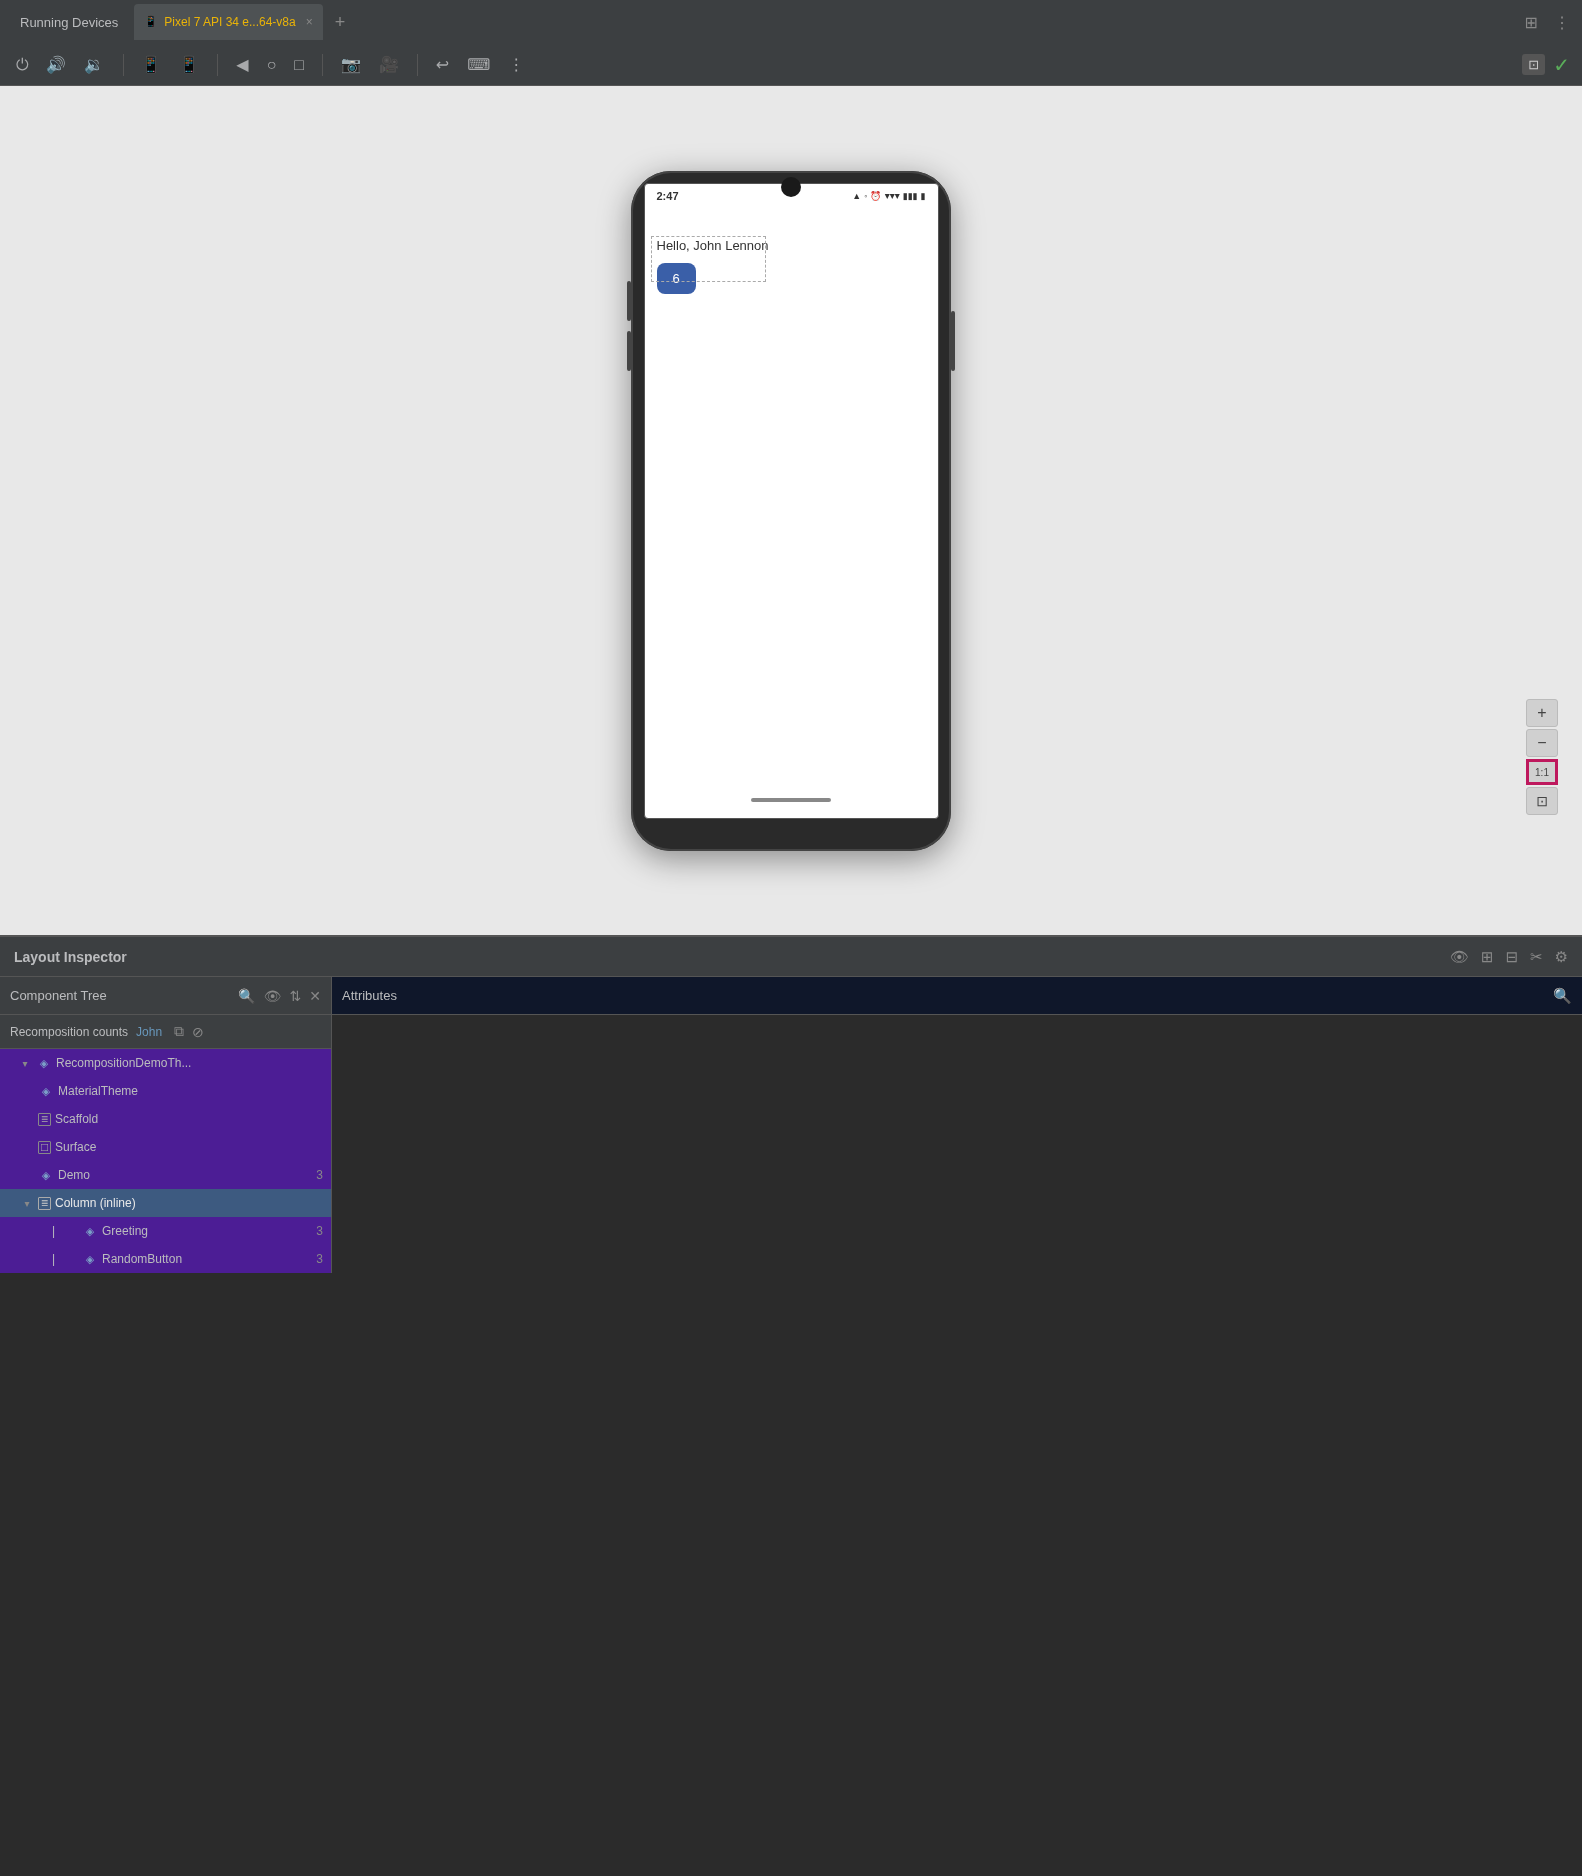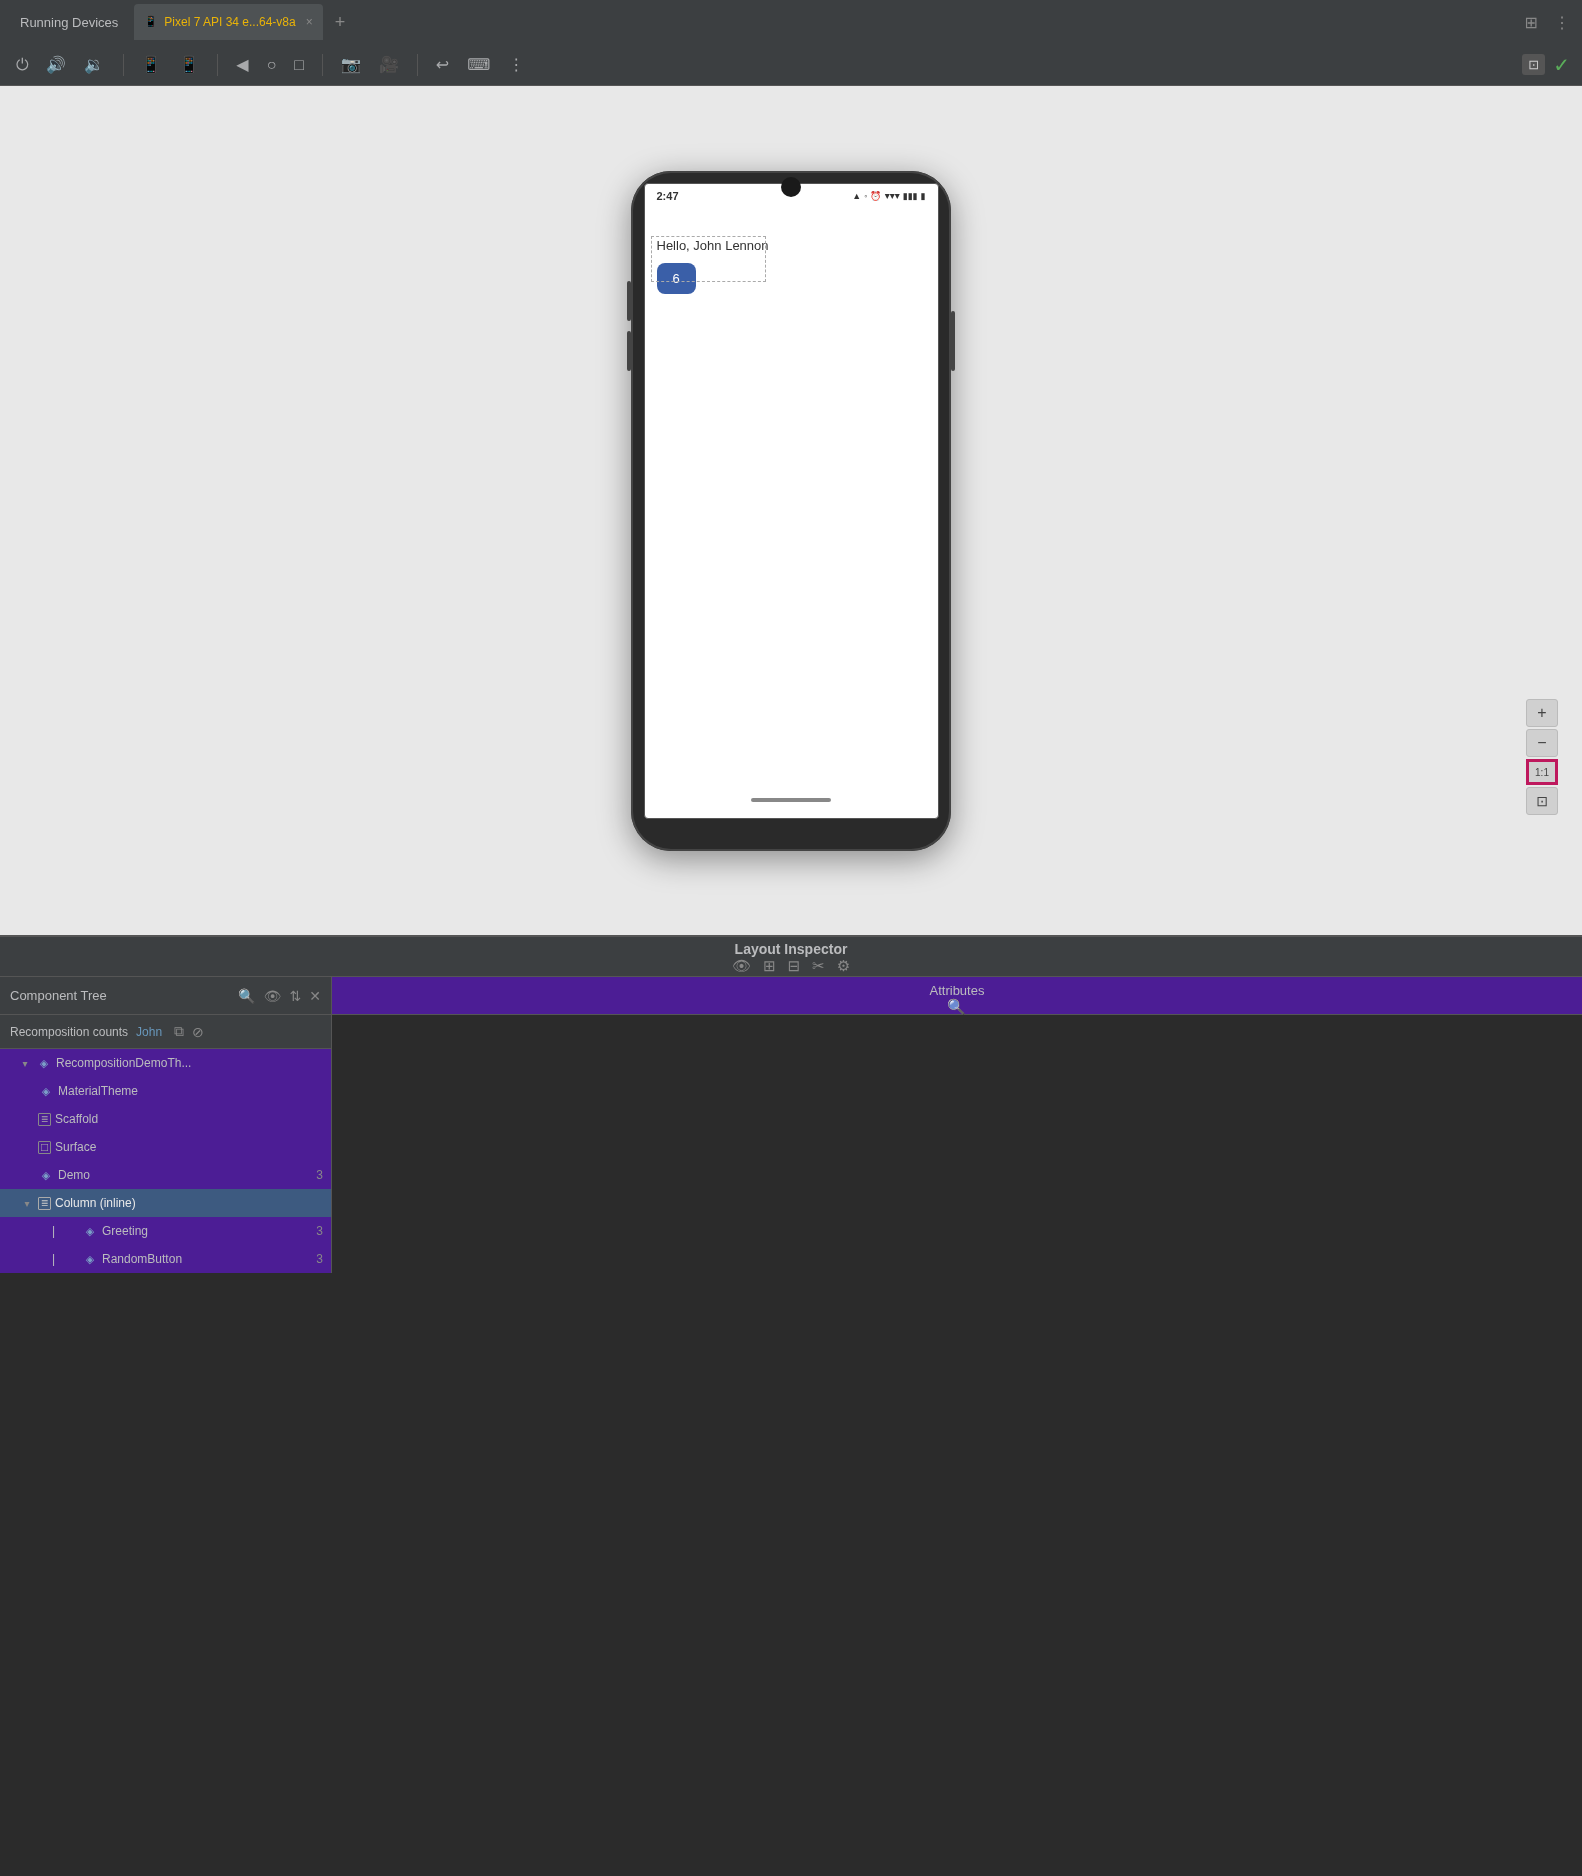--- a/index.html
+++ b/index.html
@@ -292,21 +292,20 @@
       min-height: 1056px;
     }
     .layout-inspector-header {
       display: flex;
       align-items: center;
       justify-content: space-between;
       padding: 4px 14px;
       background: #3c3f41;
       border-bottom: 1px solid #555;
       height: 40px;
-      flex-direction: column;
     }
     .layout-inspector-title {
       color: #bbbcbe;
       font-size: 14px;
       font-weight: 600;
     }
     .layout-inspector-icons {
       display: flex;
       align-items: center;
       gap: 12px;
@@ -441,24 +440,23 @@
       min-width: 20px;
       text-align: right;
     }
 
     
     .attributes-header {
       display: flex;
       align-items: center;
       justify-content: space-between;
       padding: 6px 10px;
-      background: #4c1d95;
+      background: #0f172a;
       border-bottom: 1px solid #555;
       height: 38px;
-      flex-direction: column;
     }
     .attributes-title {
       color: #bbbcbe;
       font-size: 13px;
       font-weight: 500;
     }
     .attributes-search {
       color: #888;
       font-size: 15px;
       cursor: pointer;

